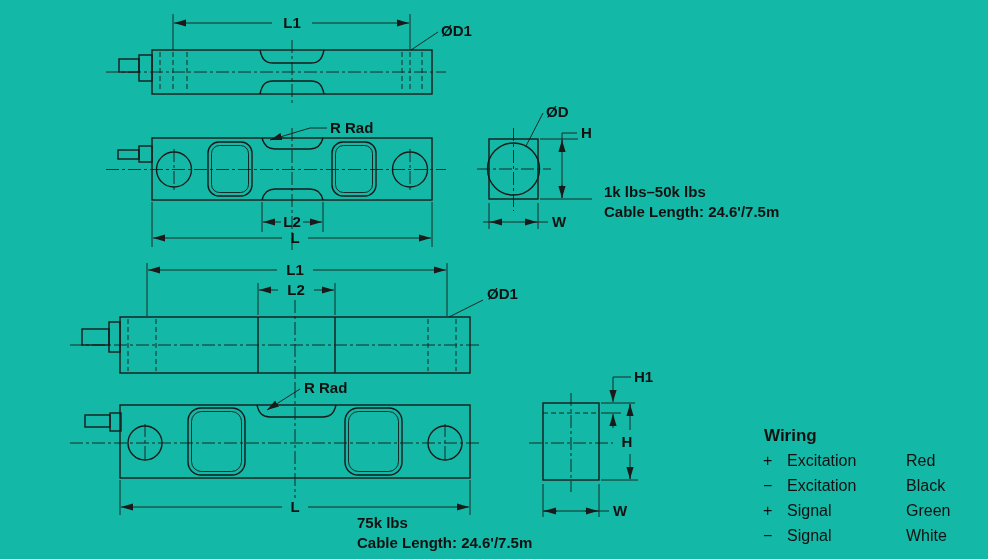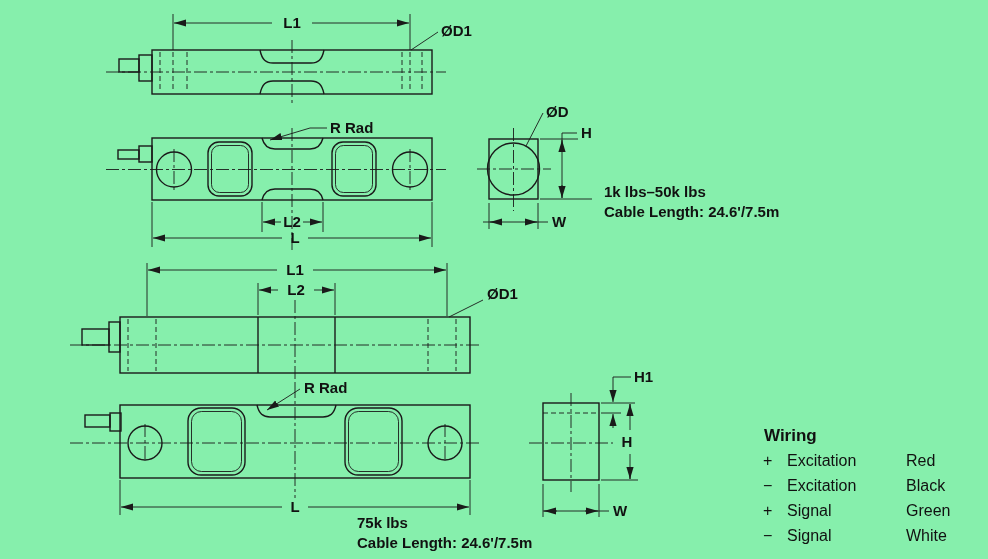--- a/index.html
+++ b/index.html
@@ -1,16 +1,16 @@
 <!DOCTYPE html>
 <html><head>
 <meta charset="utf-8">
 <style>
   html,body{margin:0;padding:0;background:#ffffff;}
-  .stage{position:relative;width:988px;height:559px;background:#86efac;overflow:hidden;
+  .stage{position:relative;width:988px;height:559px;background:#14b8a6;overflow:hidden;
          font-family:"Liberation Sans",sans-serif;text-align:right;}
   svg{display:block;}
   
   .ol{stroke:#1a1a1a;stroke-width:1.4;fill:none;}
   
   .tl{stroke:#1a1a1a;stroke-width:0.9;fill:none;}
   .dash{stroke-dasharray:5,3;}
   .cl{stroke-dasharray:13,3,3,3;}
   text{fill:#111111;font-family:"Liberation Sans",sans-serif;font-weight:bold;font-size:15px;}
   text.note{font-size:15px;}

